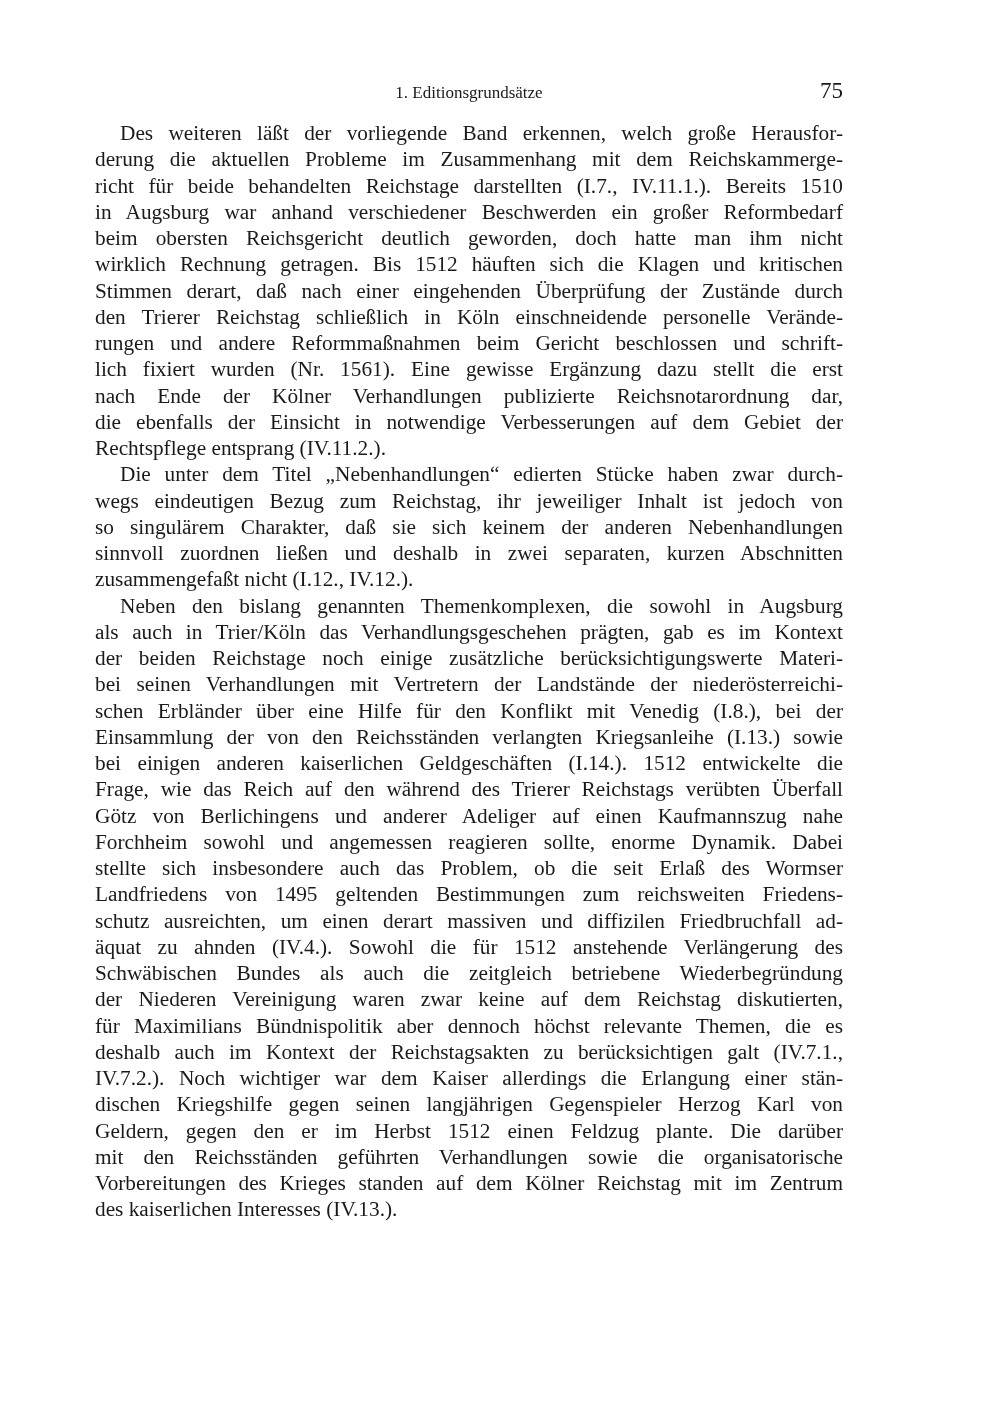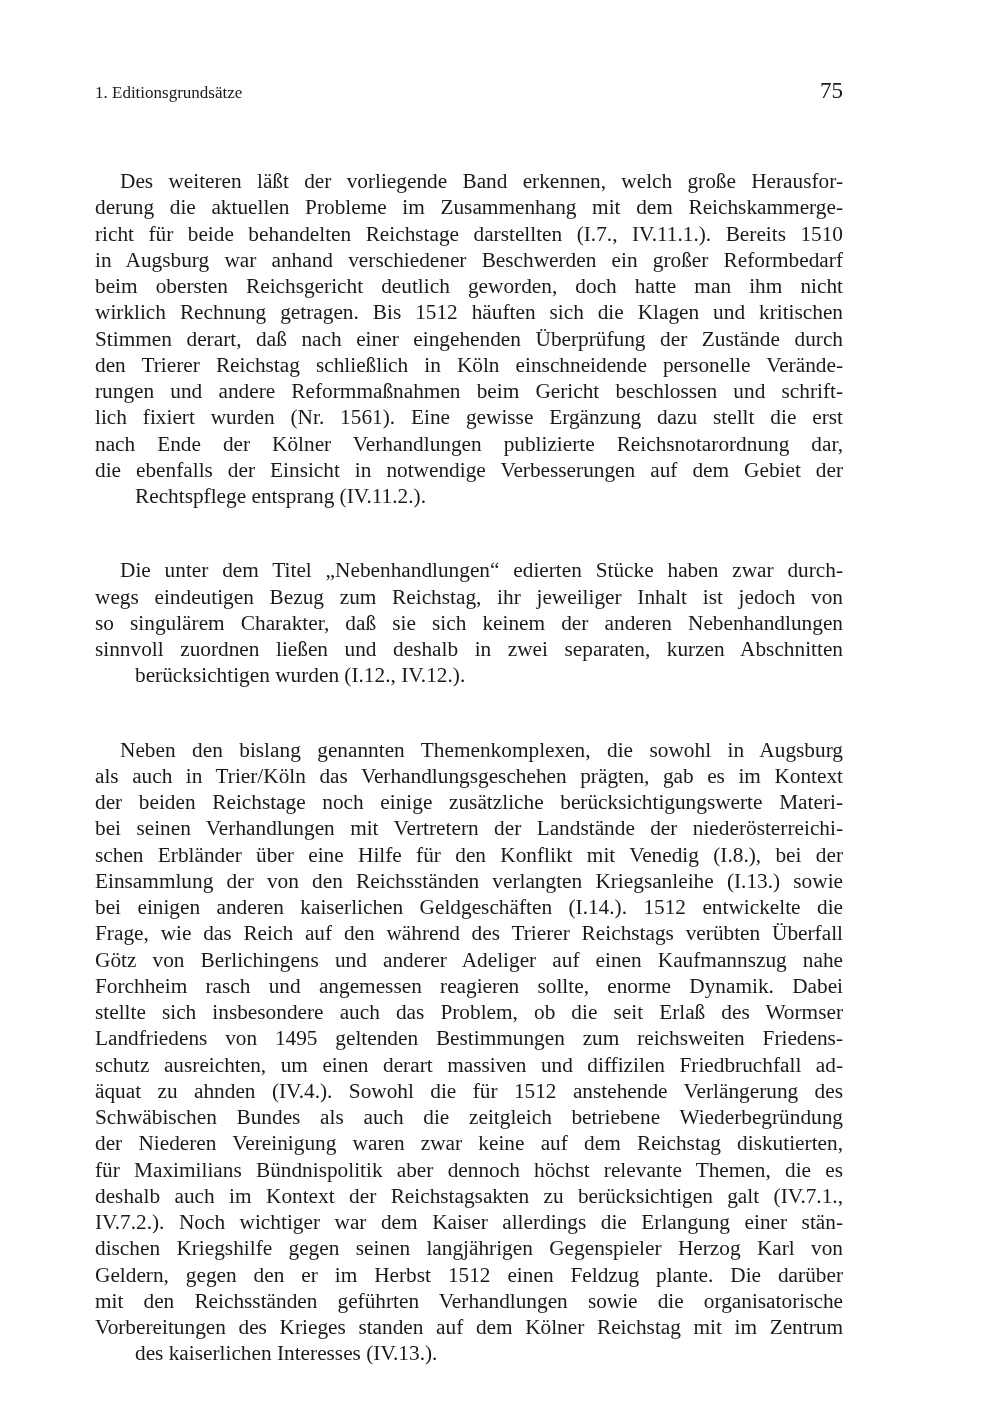--- a/index.html
+++ b/index.html
@@ -3,37 +3,37 @@
 <meta charset="utf-8">
 <style>
   html, body { margin: 0; padding: 0; background: #ffffff; }
   body { width: 1004px; height: 1418px; position: relative; overflow: hidden; }
   .page { position: absolute; left: 0; top: 0; width: 1004px; height: 1418px; background: #fff; }
   .running-head {
     position: absolute; left: 95px; width: 748px; top: 80px; height: 26px;
     font-family: "Liberation Serif", "DejaVu Serif", serif; color: #1a1a1a;
   }
   .running-title {
-    position: absolute; left: 0; right: 0; text-align: left;
+    position: absolute; left: 0; right: 0; text-align: center;
     font-size: 17px; top: 3px;
   }
   .page-number {
     position: absolute; right: 0; top: -2px; font-size: 23px; text-align: right;
   }
   .body-text {
     position: absolute; left: 95px; top: 120px; width: 748px;
     font-family: "Liberation Serif", "DejaVu Serif", serif;
     font-size: 21.3px; line-height: 26.26px; color: #1a1a1a;
   }
   .line {
     display: block; height: 26.26px; white-space: nowrap;
     text-align: justify; text-align-last: justify;
   }
-  .line.last { text-align-last: left; margin-left: 40px; }
-  .line.indent { padding-left: 25px; margin-top: 48px; }
+  .line.last { text-align-last: left; }
+  .line.indent { padding-left: 25px; }
 </style>
 </head>
 <body>
 
 <div class="page">
   <div class="running-head">
     <span class="running-title">1. Editionsgrundsätze</span>
     <span class="page-number">75</span>
   </div>
 
@@ -52,34 +52,34 @@
       <span class="line">nach Ende der Kölner Verhandlungen publizierte Reichsnotarordnung dar,</span>
       <span class="line">die ebenfalls der Einsicht in notwendige Verbesserungen auf dem Gebiet der</span>
       <span class="line last">Rechtspflege entsprang (IV.11.2.).</span>
     </div>
 
     <div class="paragraph">
       <span class="line indent">Die unter dem Titel „Nebenhandlungen“ edierten Stücke haben zwar durch-</span>
       <span class="line">wegs eindeutigen Bezug zum Reichstag, ihr jeweiliger Inhalt ist jedoch von</span>
       <span class="line">so singulärem Charakter, daß sie sich keinem der anderen Nebenhandlungen</span>
       <span class="line">sinnvoll zuordnen ließen und deshalb in zwei separaten, kurzen Abschnitten</span>
-      <span class="line last">berücksichtigen wurden (I.12., IV.12.).</span>
+      <span class="line last">zusammengefaßt nicht (I.12., IV.12.).</span>
     </div>
 
     <div class="paragraph">
       <span class="line indent">Neben den bislang genannten Themenkomplexen, die sowohl in Augsburg</span>
       <span class="line">als auch in Trier/Köln das Verhandlungsgeschehen prägten, gab es im Kontext</span>
       <span class="line">der beiden Reichstage noch einige zusätzliche berücksichtigungswerte Materi-</span>
       <span class="line">bei seinen Verhandlungen mit Vertretern der Landstände der niederösterreichi-</span>
       <span class="line">schen Erbländer über eine Hilfe für den Konflikt mit Venedig (I.8.), bei der</span>
       <span class="line">Einsammlung der von den Reichsständen verlangten Kriegsanleihe (I.13.) sowie</span>
       <span class="line">bei einigen anderen kaiserlichen Geldgeschäften (I.14.). 1512 entwickelte die</span>
       <span class="line">Frage, wie das Reich auf den während des Trierer Reichstags verübten Überfall</span>
       <span class="line">Götz von Berlichingens und anderer Adeliger auf einen Kaufmannszug nahe</span>
-      <span class="line">Forchheim rasch und angemessen reagieren sollte, enorme Dynamik. Dabei</span>
+      <span class="line">Forchheim sowohl und angemessen reagieren sollte, enorme Dynamik. Dabei</span>
       <span class="line">stellte sich insbesondere auch das Problem, ob die seit Erlaß des Wormser</span>
       <span class="line">Landfriedens von 1495 geltenden Bestimmungen zum reichsweiten Friedens-</span>
       <span class="line">schutz ausreichten, um einen derart massiven und diffizilen Friedbruchfall ad-</span>
       <span class="line">äquat zu ahnden (IV.4.). Sowohl die für 1512 anstehende Verlängerung des</span>
       <span class="line">Schwäbischen Bundes als auch die zeitgleich betriebene Wiederbegründung</span>
       <span class="line">der Niederen Vereinigung waren zwar keine auf dem Reichstag diskutierten,</span>
       <span class="line">für Maximilians Bündnispolitik aber dennoch höchst relevante Themen, die es</span>
       <span class="line">deshalb auch im Kontext der Reichstagsakten zu berücksichtigen galt (IV.7.1.,</span>
       <span class="line">IV.7.2.). Noch wichtiger war dem Kaiser allerdings die Erlangung einer stän-</span>
       <span class="line">dischen Kriegshilfe gegen seinen langjährigen Gegenspieler Herzog Karl von</span>

